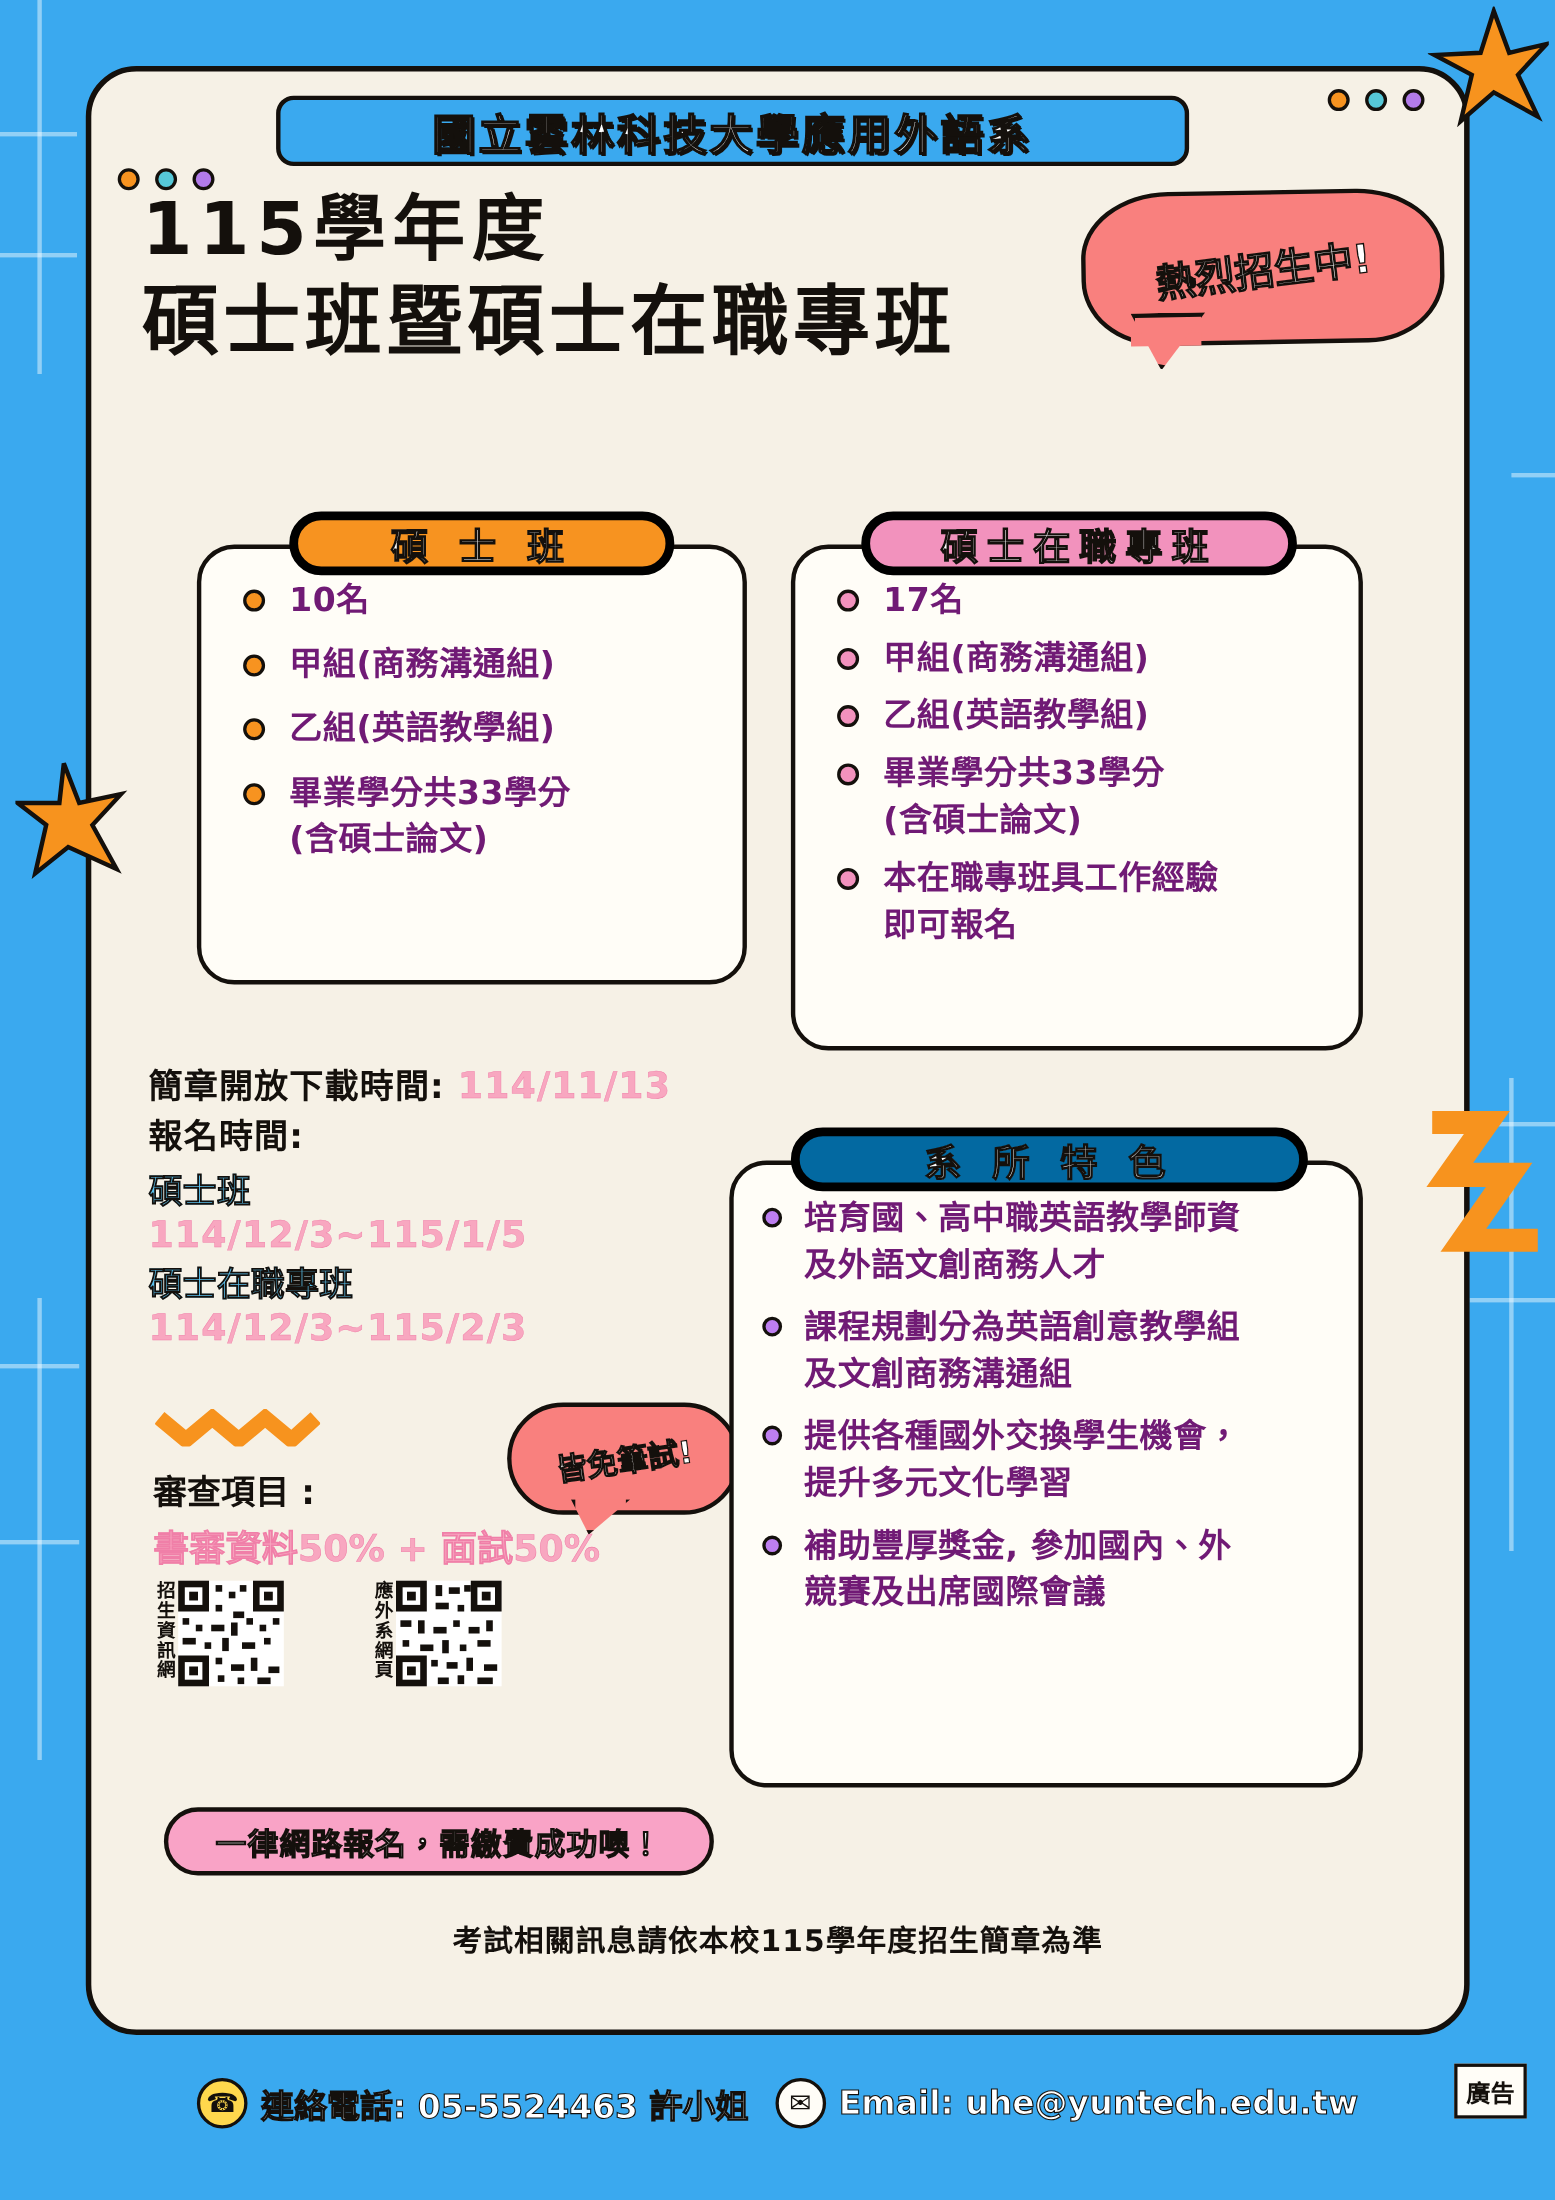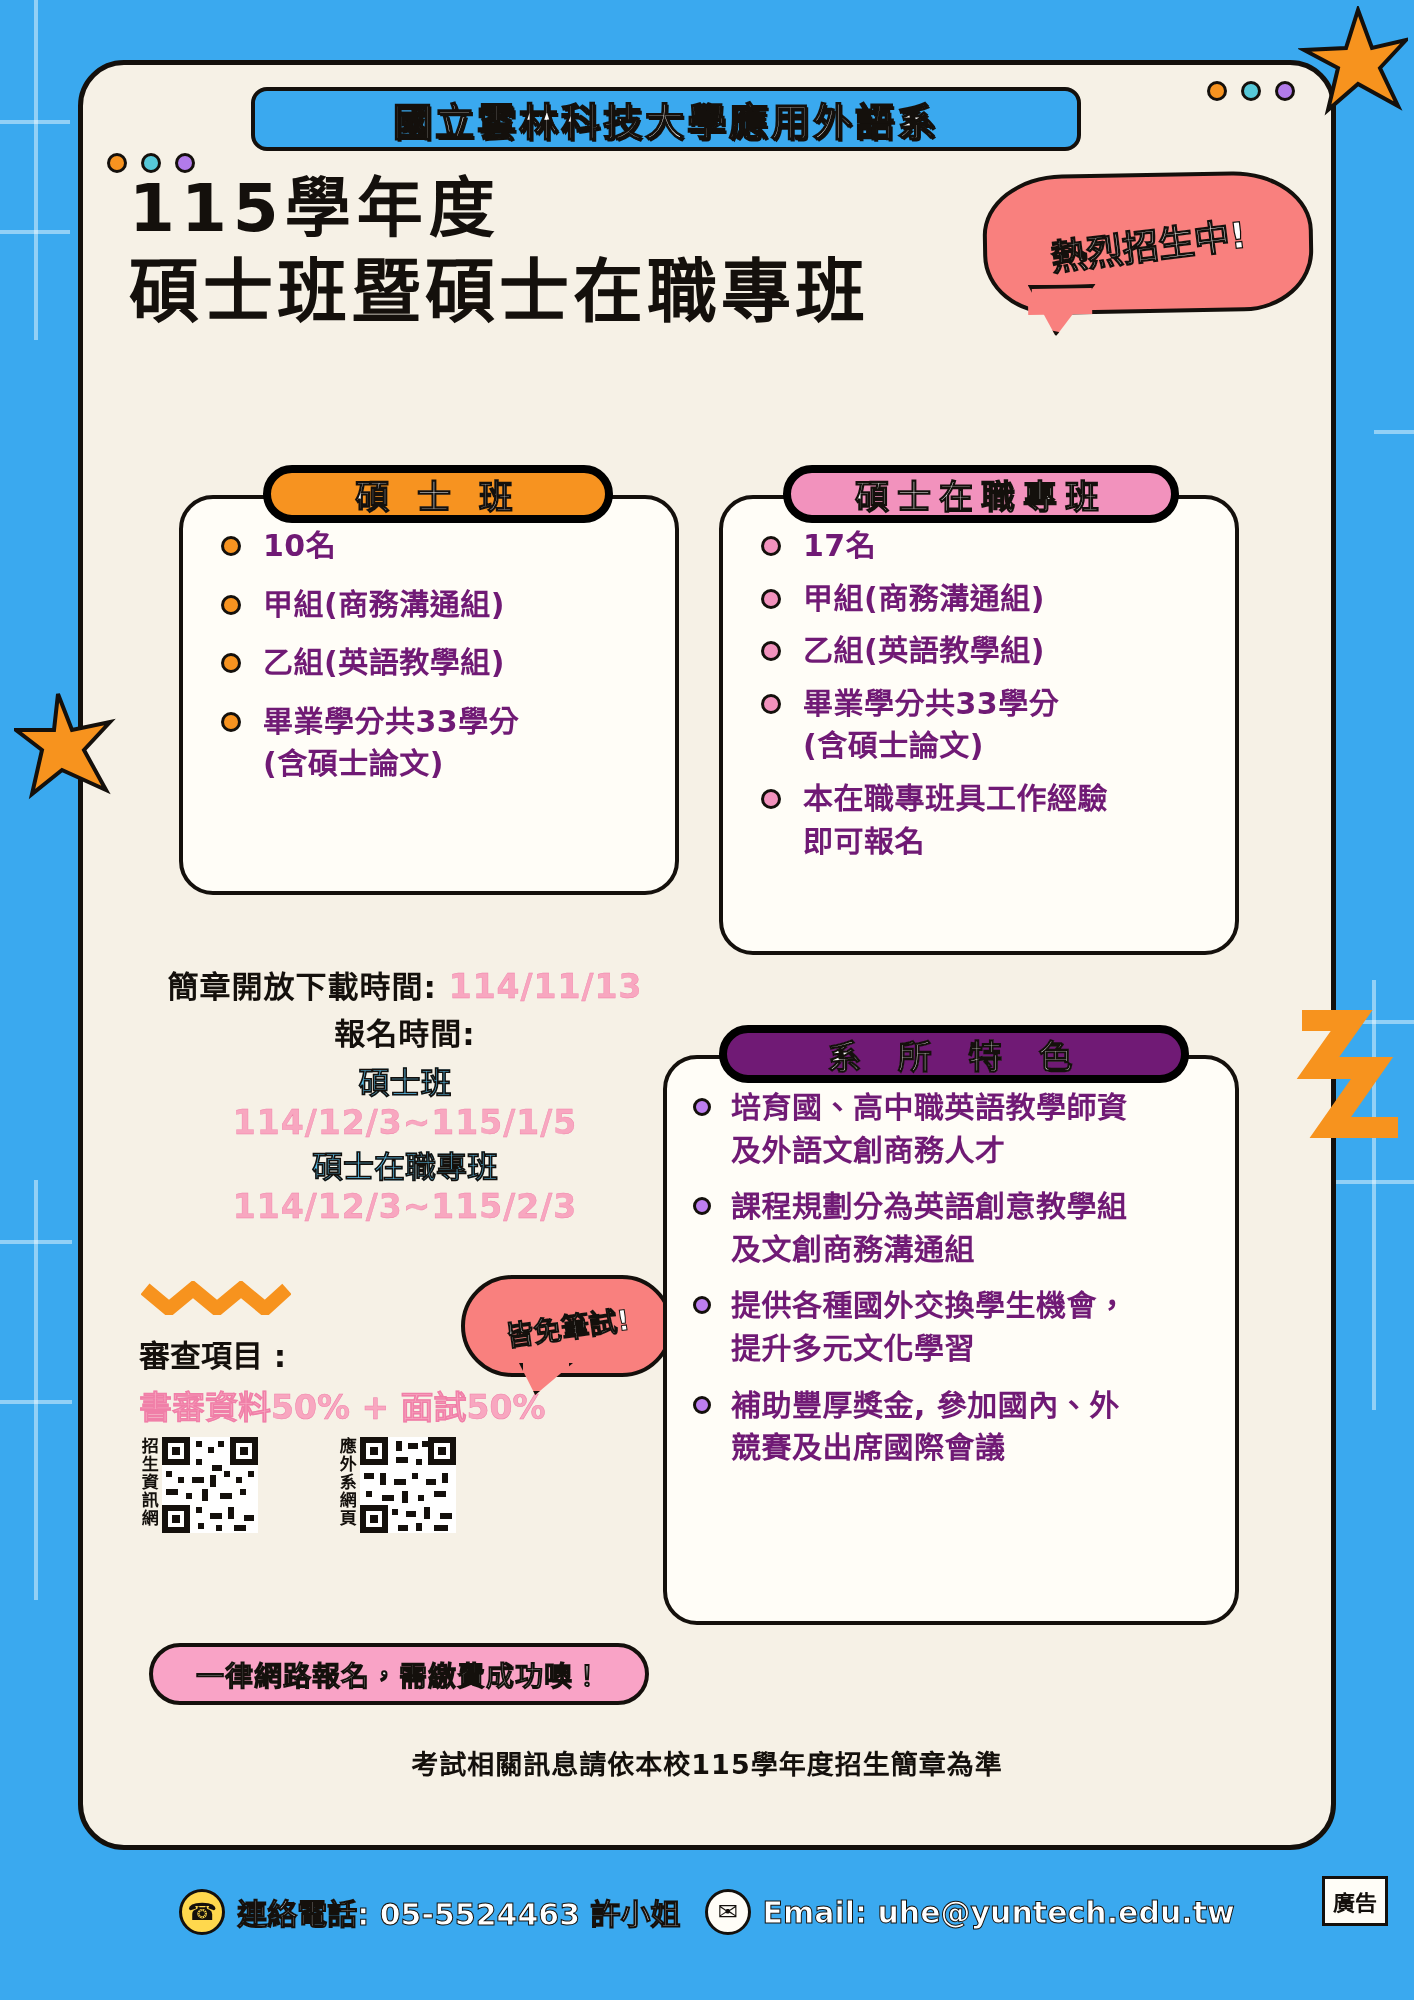--- a/index.html
+++ b/index.html
@@ -123,21 +123,21 @@
     position: absolute; left: 4px; top: 11px;
     width: 20px; height: 20px; border-radius: 50%;
     border: 3px solid #14100c;
   }
   #card-master .bdot { background: #f79320; }
   #card-exec .bdot { background: #f292bd; }
   #card-exec ul.bullets li { margin-bottom: 10px; }
   .sub-line { display: block; }
 
   
-  .info-block { position: absolute; left: 52px; top: 898px; width: 540px; text-align: center; }
+  .info-block { position: absolute; left: 52px; top: 898px; width: 540px; }
   .info-row { font-size: 31px; font-weight: bold; color: #14100c; letter-spacing: 1px; line-height: 1.48; }
   .label-blue { color: #5bc3f0; font-size: 31px; font-weight: bold; -webkit-text-stroke: 0.6px #14100c; }
   .date-pink { color: #f8a7c0; font-size: 33px; font-weight: bold; letter-spacing: 1px; -webkit-text-stroke: 0.4px #f07fa8; }
 
   .zigzag-orange {
     position: absolute; left: 58px; top: 1216px; width: 150px; height: 34px;
   }
   .review-title { position: absolute; left: 56px; top: 1266px; font-size: 31px; font-weight: bold; color: #14100c; }
   .review-value { position: absolute; left: 56px; top: 1316px; font-size: 33px; font-weight: bold; color: #f8a7c0; -webkit-text-stroke: 0.5px #f07fa8; }
 
@@ -176,21 +176,21 @@
     position: absolute; left: 66px; top: 1578px;
     width: 500px; height: 62px;
     background: #f9a3c6; border: 4px solid #14100c;
     border-radius: 34px;
     display: flex; align-items: center; justify-content: center;
   }
   .ribbon span { font-size: 28px; font-weight: bold; color: #fff; -webkit-text-stroke: 1px #14100c; letter-spacing: 1px; white-space: nowrap; }
 
   
   #card-features { left: 580px; top: 990px; width: 576px; height: 570px; }
-  #label-features { left: 636px; top: 960px; width: 470px; height: 58px; background: #701a75; font-family: Liberation Mono, monospace; }
+  #label-features { left: 636px; top: 960px; width: 470px; height: 58px; background: #0369a1; }
   #card-features ul.bullets { padding: 28px 18px 0 22px; }
   #card-features ul.bullets li { font-size: 30px; margin-bottom: 14px; padding-left: 42px; line-height: 1.42; }
   #card-features .bdot { background: #bd7ef0; width: 18px; height: 18px; }
 
   .footnote {
     position: absolute; left: 0; right: 0; top: 1678px;
     text-align: center;
     font-size: 27px; font-weight: bold; color: #14100c; letter-spacing: 1px;
   }
 

